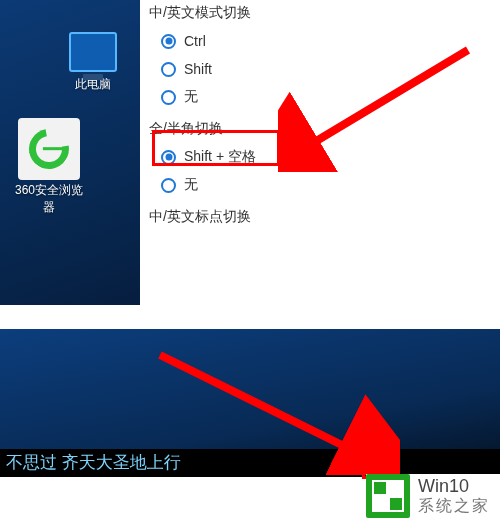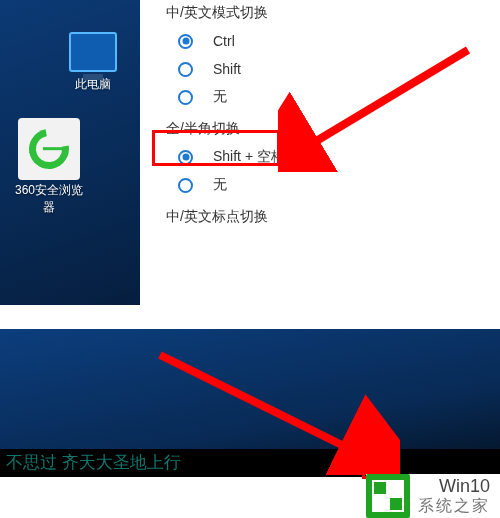--- a/index.html
+++ b/index.html
@@ -78,33 +78,33 @@
     width:20px; height:3px;
     background:#2fbf3a;
     transform:rotate(-35deg);
   }
 
   
   .panel {
     position: absolute;
     left: 140px; right: 0; top: 0; bottom: 0;
     background: #fff;
-    padding: 4px 8px 8px 26px;
+    padding: 4px 8px 8px 9px;
     font-size: 14px;
     color: #333;
   }
   .group-title {
     font-size: 14px;
     margin: 12px 0 8px;
   }
   .panel .cutoff { margin-top:0; }
   .radio-row {
     display: flex;
     align-items: center;
-    gap: 20px;
+    gap: 8px;
     margin: 6px 0 6px 12px;
     height: 22px;
   }
   .radio {
     width: 15px; height: 15px;
     border: 2px solid #1f78d6;
     border-radius: 50%;
     position: relative;
     flex: 0 0 15px;
   }
@@ -139,21 +139,21 @@
   }
   .bottom-desktop{
     position:absolute;
     left:0; right:0; top:24px; height:120px;
     background:linear-gradient(170deg,#0c3e7d 0%, #082a55 70%, #051830 100%);
   }
   .subtitle-bar{
     position:absolute;
     left:0; right:0; top:144px; height:28px;
     background:#000;
-    color:#0f766e;
+    color:#7dd3fc;
     font-size:17px;
     padding-left:6px;
     line-height:28px;
     white-space:nowrap;
     overflow:hidden;
   }
   .taskbar{
     position:absolute;
     left:0; right:0; top:172px; height:36px;
     background:#fff;
@@ -199,21 +199,20 @@
     width:16px; height:16px;
     border:2px solid #fff;
   }
   .wm-badge .sq:nth-child(1){ left:6px; top:6px; background:#1fa321;}
   .wm-badge .sq:nth-child(2){ right:6px; top:6px; background:#fff;}
   .wm-badge .sq:nth-child(3){ left:6px; bottom:6px; background:#fff;}
   .wm-badge .sq:nth-child(4){ right:6px; bottom:6px; background:#1fa321;}
   .wm-text{
     padding:0 10px 0 8px;
     line-height:1.1;
-    text-align:right;
   }
   .wm-text .l1{ font-size:18px; color:#444;}
   .wm-text .l2{ font-size:16px; color:#777; letter-spacing:2px;}
 
   
   .glyph{ font-size:15px; color:#e6e6e6; }
   .chev{ font-size:12px; color:#e6e6e6;}
 </style>
 </head>
 <body>

